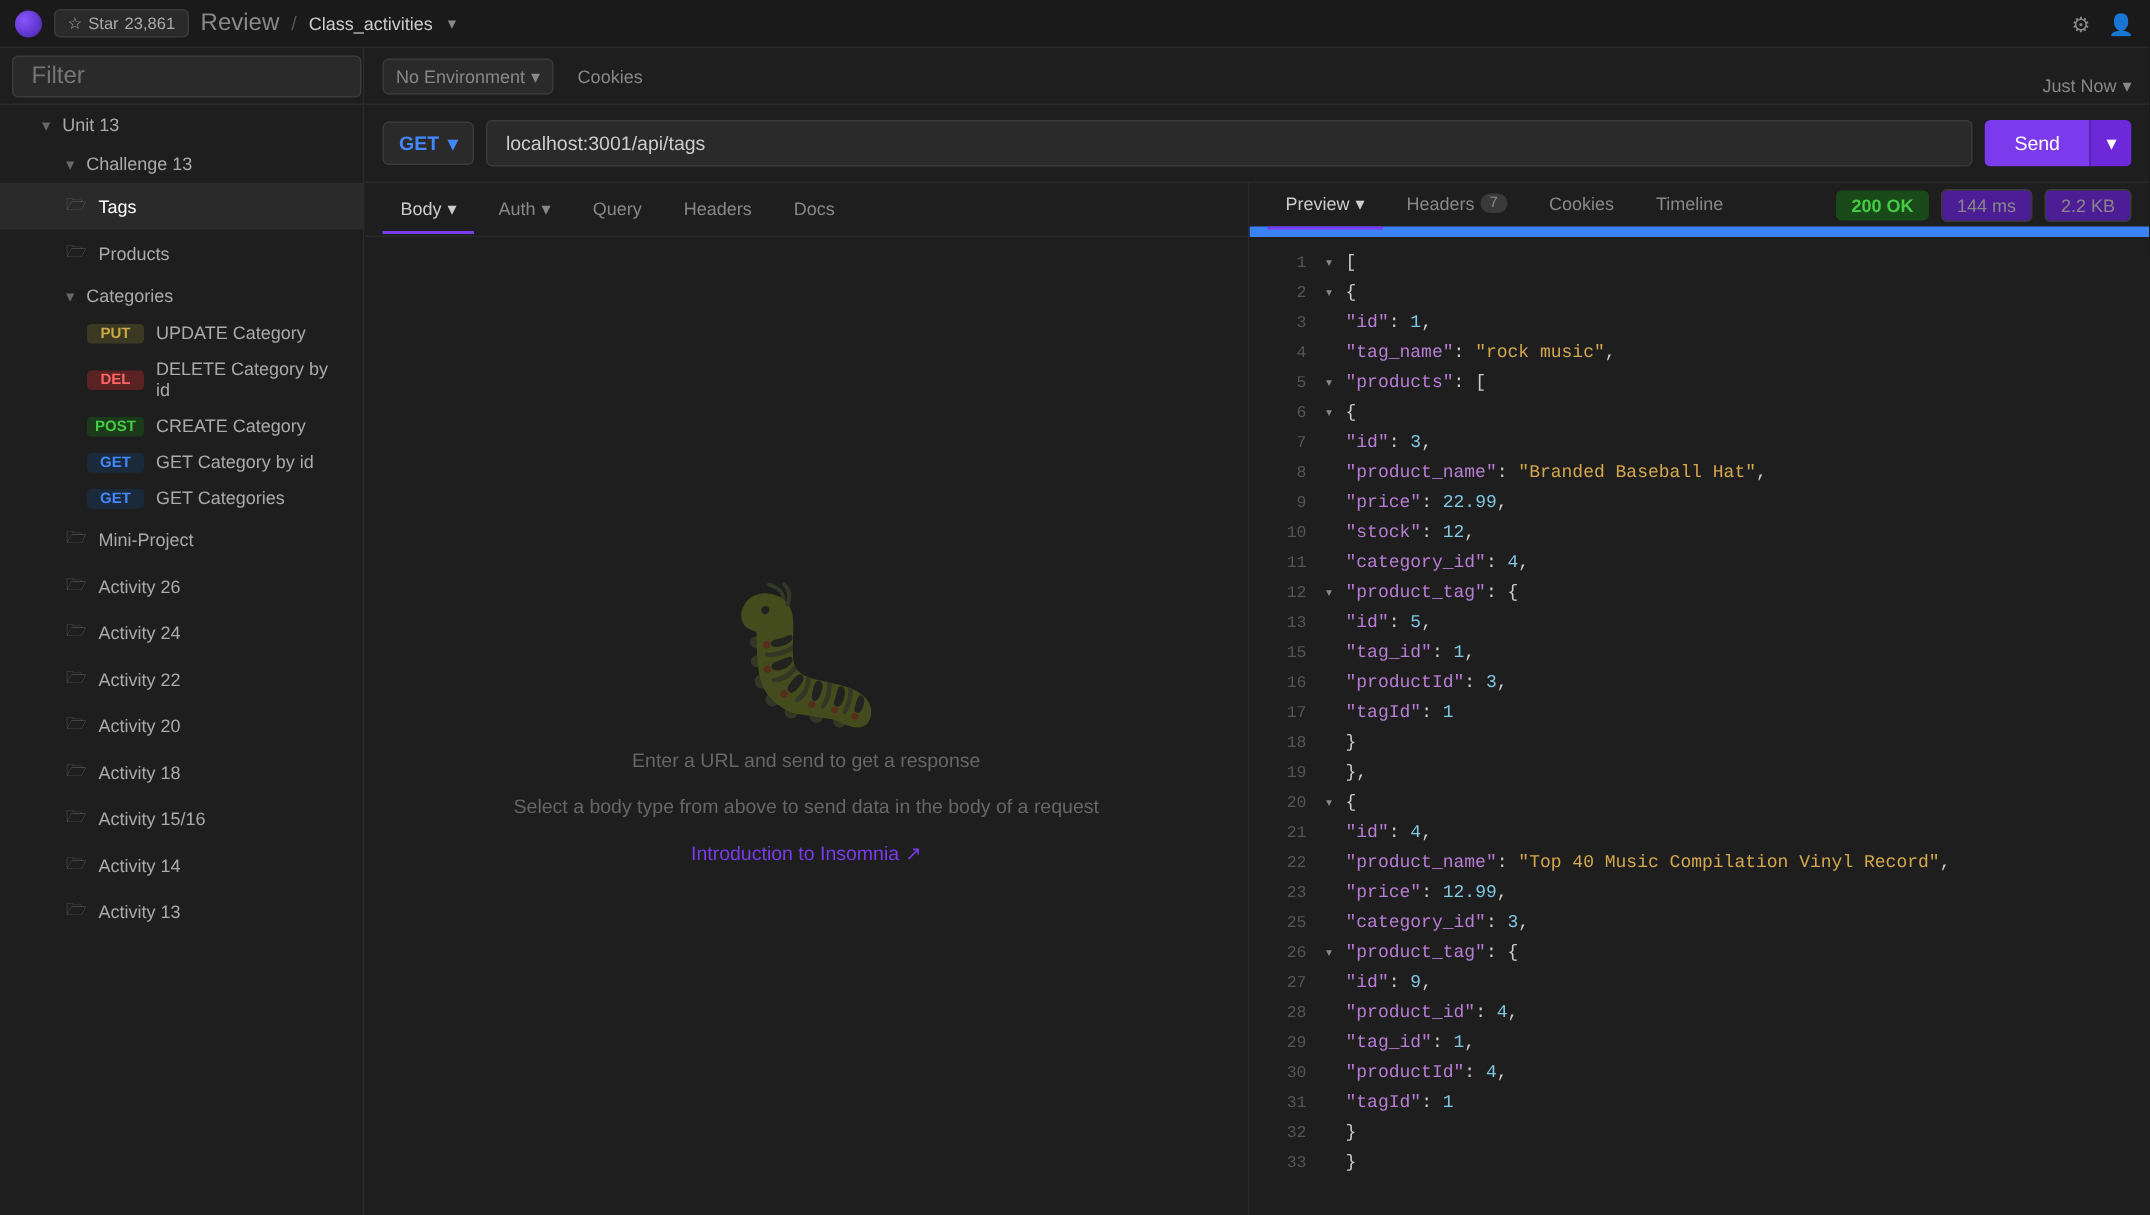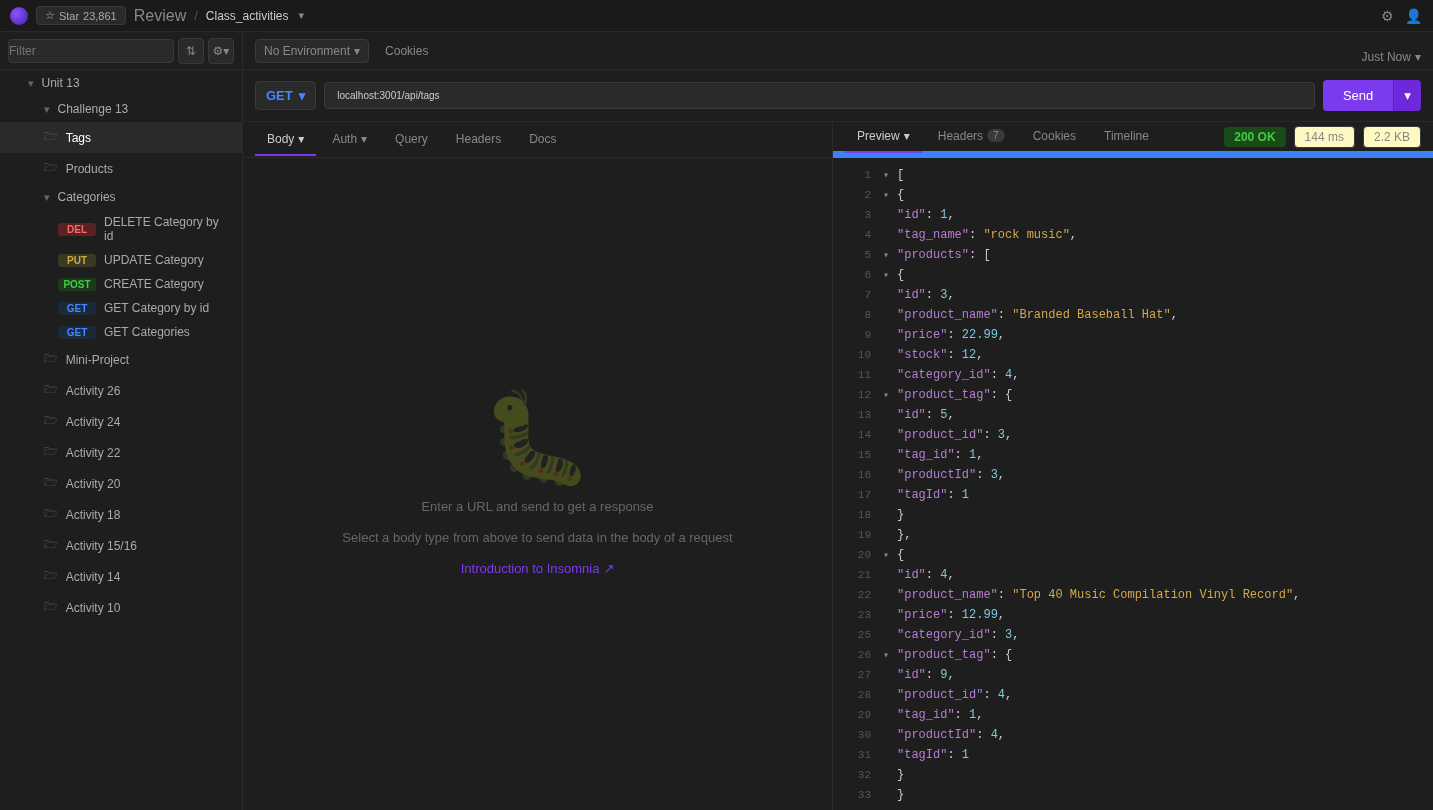--- a/index.html
+++ b/index.html
@@ -63,22 +63,22 @@
       gap: 4px;
       border-bottom: 1px solid #2a2a2a;
       height: 38px;
     }
     .filter-input {
       flex: 1;
       background: #2a2a2a;
       border: 1px solid #3a3a3a;
       border-radius: 4px;
       color: #ccc;
-      padding: 4px 0;
-      font-size: 12px;
+      padding: 4px 12px;
+      font-size: 16px;
       outline: none;
     }
     .sidebar-btn {
       background: #2a2a2a;
       border: 1px solid #3a3a3a;
       border-radius: 4px;
       color: #888;
       width: 26px; height: 26px;
       cursor: pointer;
       display: flex; align-items: center; justify-content: center;
@@ -159,21 +159,21 @@
       cursor: pointer;
       display: flex; align-items: center; gap: 6px;
     }
     .url-input {
       flex: 1;
       background: #2a2a2a;
       border: 1px solid #3a3a3a;
       border-radius: 4px;
       color: #ccc;
       padding: 7px 12px;
-      font-size: 10px;
+      font-size: 13px;
       outline: none;
     }
     .send-btn-group {
       display: flex;
       border-radius: 4px;
       overflow: hidden;
     }
     .send-btn {
       background: #7c3aed;
       color: white;
@@ -273,21 +273,21 @@
     }
     .status-ok {
       background: #1a4a1a;
       color: #44cc44;
       border-radius: 4px;
       padding: 3px 10px;
       font-size: 12px;
       font-weight: bold;
     }
     .stat-badge {
-      background: #fef9c3;
+      background: #4c1d95;
       border: 1px solid #3a3a3a;
       border-radius: 4px;
       padding: 3px 10px;
       font-size: 12px;
       color: #888;
     }
 
     
     .json-viewer {
       flex: 1;
@@ -401,26 +401,26 @@
         <span class="icon">🗁</span>
         <span>Products</span>
       </div>
 
       <div class="sidebar-item indent3" style="padding-left:44px;">
         <span class="icon">▾</span>
         <span>Categories</span>
       </div>
 
       <div class="sidebar-sub-item" style="padding-left:58px;">
+        <span class="method-badge method-put">PUT</span>
+        <span>UPDATE Category</span>
+      </div>
+      <div class="sidebar-sub-item" style="padding-left:58px;">
         <span class="method-badge method-del">DEL</span>
         <span>DELETE Category by id</span>
-      </div>
-      <div class="sidebar-sub-item" style="padding-left:58px;">
-        <span class="method-badge method-put">PUT</span>
-        <span>UPDATE Category</span>
       </div>
       <div class="sidebar-sub-item" style="padding-left:58px;">
         <span class="method-badge method-post">POST</span>
         <span>CREATE Category</span>
       </div>
       <div class="sidebar-sub-item" style="padding-left:58px;">
         <span class="method-badge method-get">GET</span>
         <span>GET Category by id</span>
       </div>
       <div class="sidebar-sub-item" style="padding-left:58px;">
@@ -455,21 +455,21 @@
       <div class="sidebar-item indent2">
         <span class="icon">🗁</span>
         <span>Activity 15/16</span>
       </div>
       <div class="sidebar-item indent2">
         <span class="icon">🗁</span>
         <span>Activity 14</span>
       </div>
       <div class="sidebar-item indent2">
         <span class="icon">🗁</span>
-        <span>Activity 10</span>
+        <span>Activity 13</span>
       </div>
     </div>
   </div>
 
   <div class="content-area">
 
     <div style="display:flex; align-items:center; border-bottom:1px solid #2a2a2a; background:#1e1e1e; height:38px; padding:0 12px; gap:8px;">
       <div class="env-selector">
         <span>No Environment</span>
         <span>▾</span>
@@ -610,25 +610,20 @@
               <span class="line-num">12</span>
               <span class="fold-arrow">▾</span>
               <span>        <span class="json-key">"product_tag"</span><span class="json-punct">: {</span></span>
             </div>
             <div class="json-line">
               <span class="line-num">13</span>
               <span class="fold-arrow">&nbsp;</span>
               <span>          <span class="json-key">"id"</span><span class="json-punct">: </span><span class="json-number">5</span><span class="json-punct">,</span></span>
             </div>
             <div class="json-line">
-              <span class="line-num">14</span>
-              <span class="fold-arrow">&nbsp;</span>
-              <span>          <span class="json-key">"product_id"</span><span class="json-punct">: </span><span class="json-number">3</span><span class="json-punct">,</span></span>
-            </div>
-            <div class="json-line">
               <span class="line-num">15</span>
               <span class="fold-arrow">&nbsp;</span>
               <span>          <span class="json-key">"tag_id"</span><span class="json-punct">: </span><span class="json-number">1</span><span class="json-punct">,</span></span>
             </div>
             <div class="json-line">
               <span class="line-num">16</span>
               <span class="fold-arrow">&nbsp;</span>
               <span>          <span class="json-key">"productId"</span><span class="json-punct">: </span><span class="json-number">3</span><span class="json-punct">,</span></span>
             </div>
             <div class="json-line">

